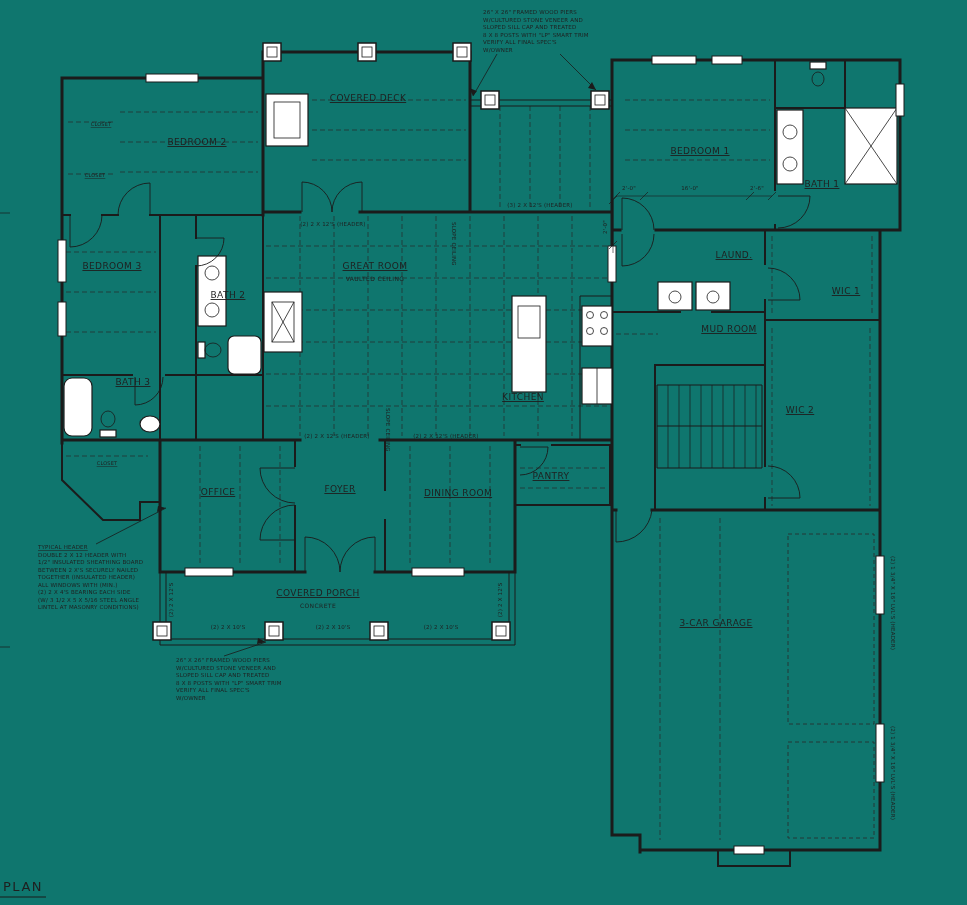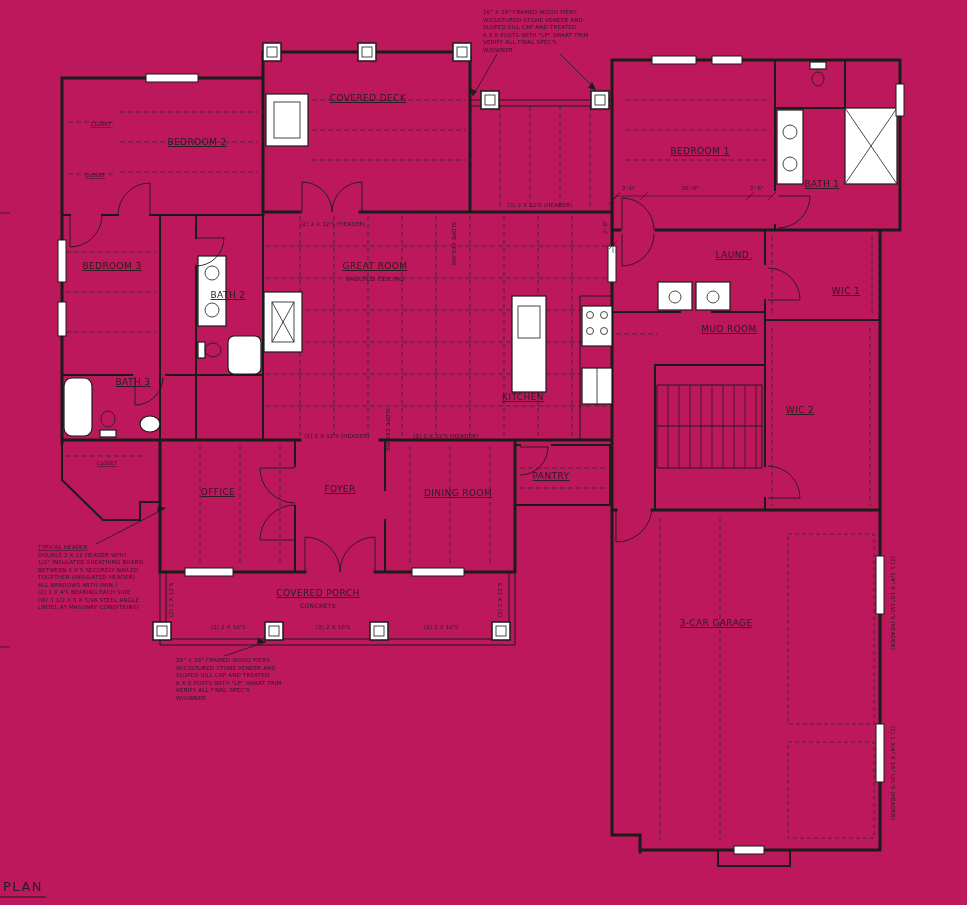--- a/index.html
+++ b/index.html
@@ -1,16 +1,16 @@
 <!DOCTYPE html>
 <html><head>
 <meta charset="utf-8">
 <style>
   html,body{margin:0;padding:0;background:#ffffff;}
-  .sheet{position:relative;width:967px;height:905px;background:#be185d;overflow:hidden;}
+  .sheet{position:relative;width:967px;height:905px;background:#0f766e;overflow:hidden;}
   svg{display:block;}
   
   .wx{stroke:#1b1b1b;stroke-width:3;fill:none;stroke-linecap:square;}
   .wi{stroke:#1b1b1b;stroke-width:2;fill:none;stroke-linecap:square;}
   .tn{stroke:#1b1b1b;stroke-width:1;fill:none;}
   .tn2{stroke:#1b1b1b;stroke-width:0.7;fill:none;}
   .dash{stroke:#2a2a2a;stroke-width:0.7;fill:none;stroke-dasharray:5 3;}
   .dash2{stroke:#2a2a2a;stroke-width:0.8;fill:none;stroke-dasharray:4 3;}
   .door{stroke:#1b1b1b;stroke-width:0.9;fill:none;}
   .fix{stroke:#1b1b1b;stroke-width:1.2;fill:#ffffff;}

